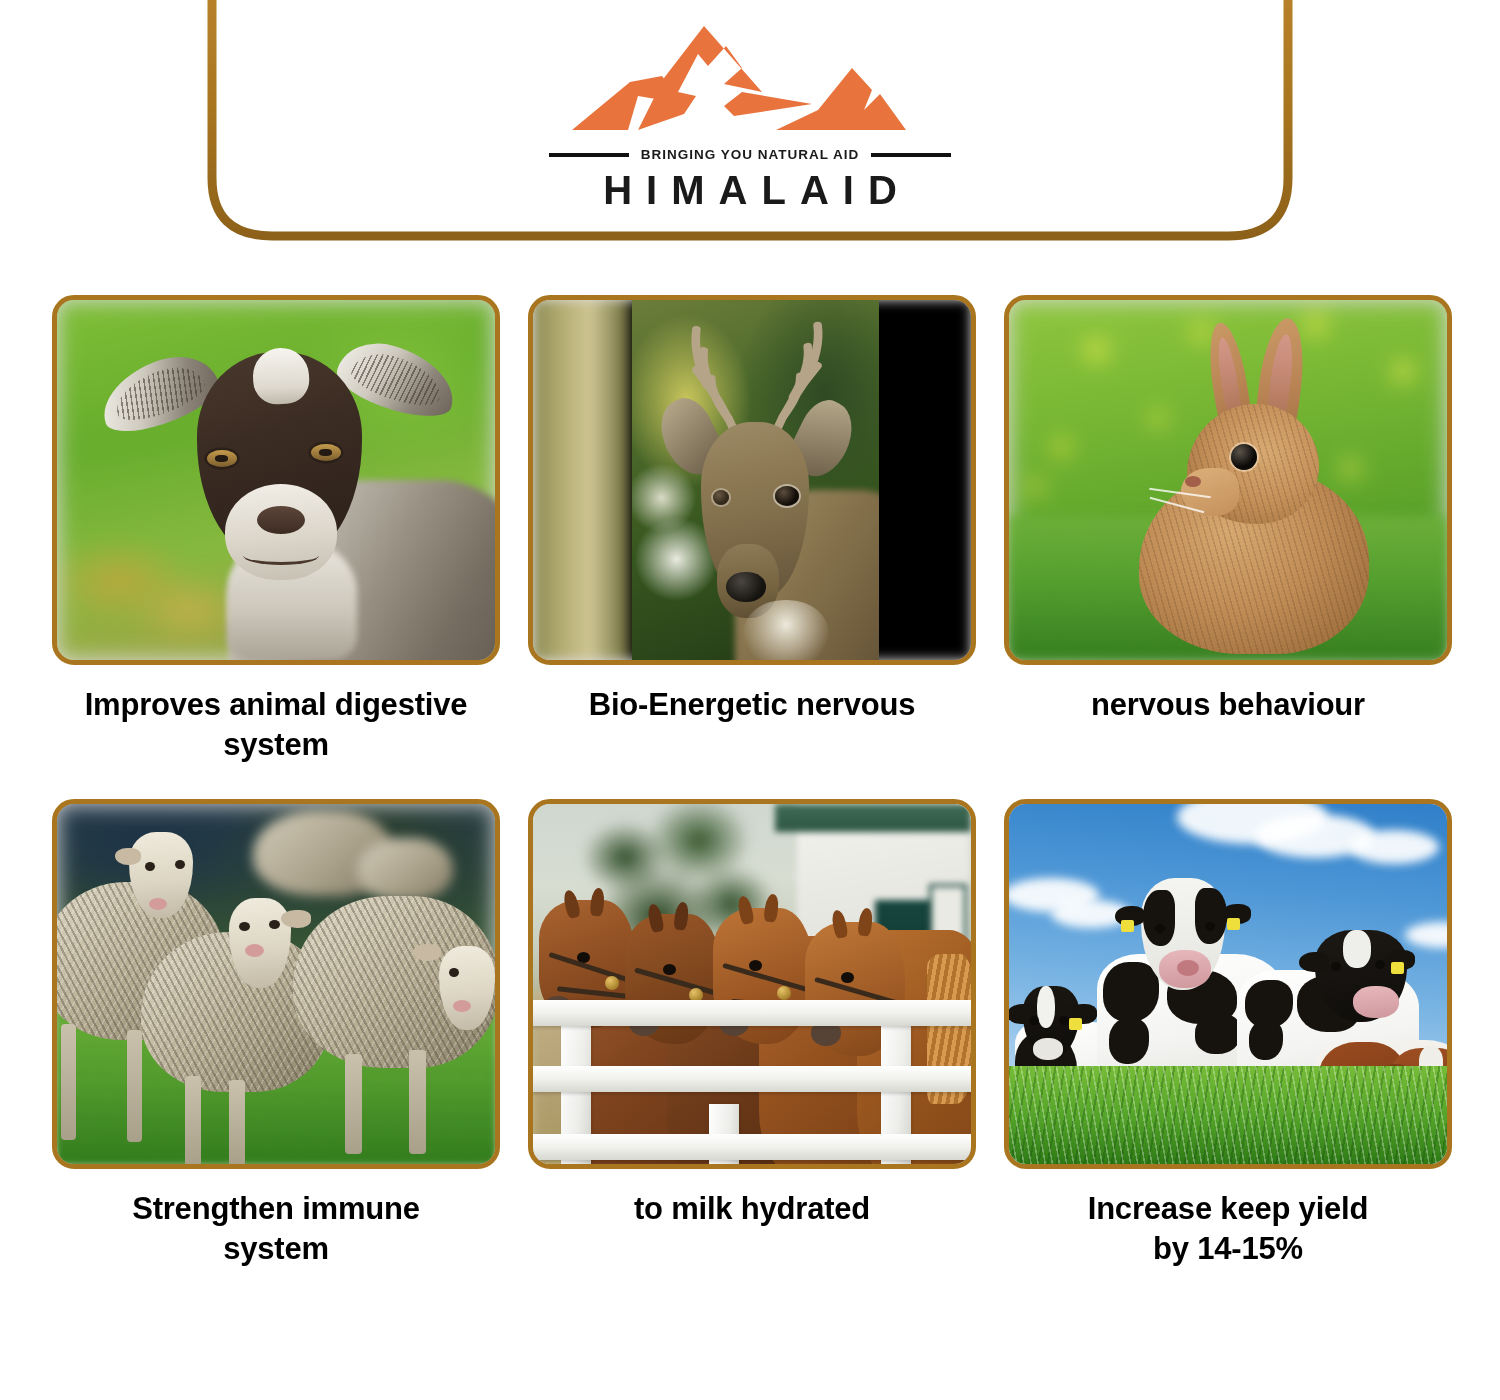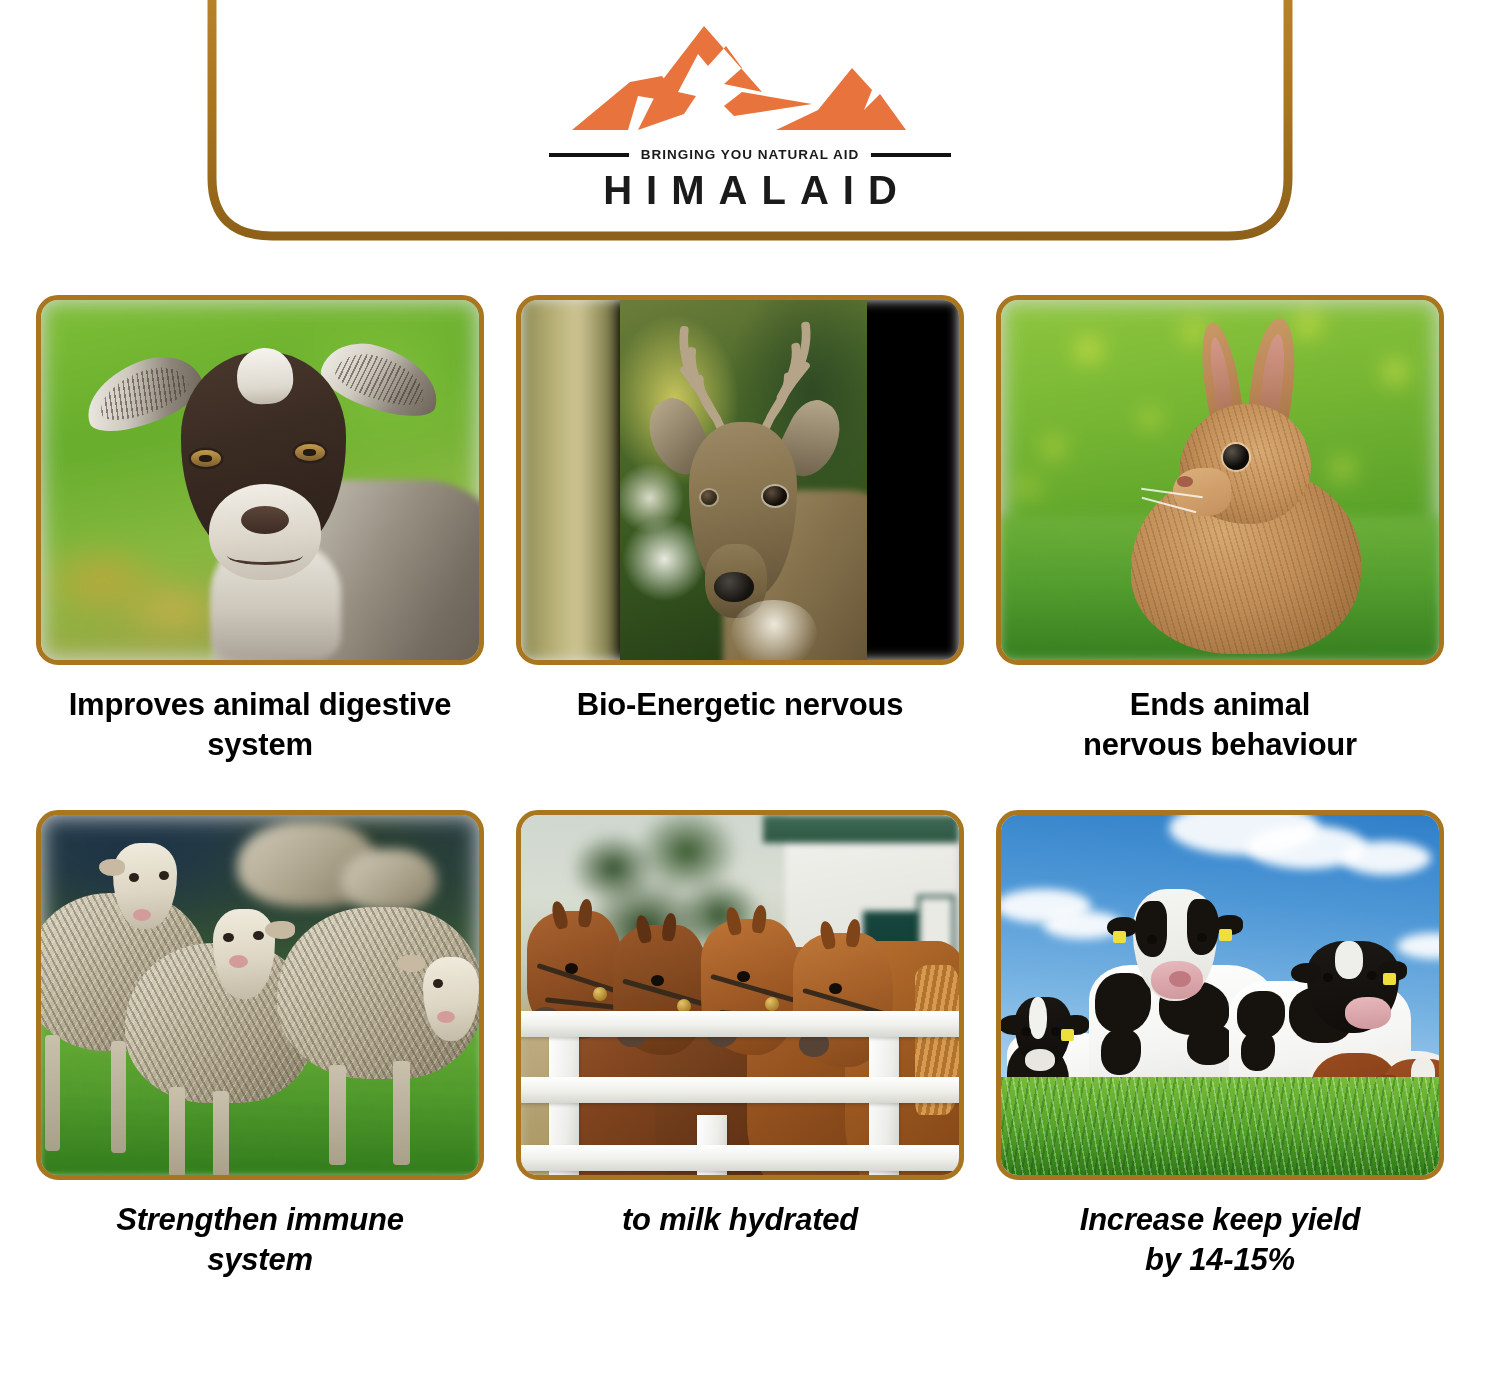--- a/index.html
+++ b/index.html
@@ -63,34 +63,33 @@
   #tagline-text {
     font-size: 13.5px;
     font-weight: bold;
     letter-spacing: 1.0px;
     color: #1a1a1a;
   }
 
   
   #benefits-grid {
     position: absolute;
-    left: 36px;
+    left: 52px;
     top: 295px;
     width: 1400px;
     display: grid;
     grid-template-columns: 448px 448px 448px;
     grid-template-rows: auto auto;
     column-gap: 28px;
     row-gap: 0px;
-    gap: 32px;
   }
   .benefit-cell {
     width: 448px;
   }
-  .benefit-cell.row2 { margin-top: 12px; font-style: italic; }
+  .benefit-cell.row2 { margin-top: 33px; }
 
   .photo-card {
     width: 448px;
     height: 370px;
     box-sizing: border-box;
     border: 5px solid #a9761f;
     border-radius: 22px;
     overflow: hidden;
     position: relative;
     background: #ddd;
@@ -712,21 +711,20 @@
         <div class="rab-body"></div>
         <div class="rab-head"></div>
         <div class="rab-muzzle"></div>
         <div class="rab-nose"></div>
         <div class="rab-eye"></div>
         <div class="rab-whisk"></div>
         <div class="rab-whisk w2"></div>
       </div>
     </div>
     <div class="benefit-caption">
-      <div>Ends animal</div>
       <div>nervous behaviour</div>
     </div>
   </div>
 
   <div class="benefit-cell row2">
     <div class="photo-card">
       <div class="photo-inner">
         <div class="bg-layer sheep-bg blurA"></div>
         <div class="sheep-grass blurC"></div>
 

